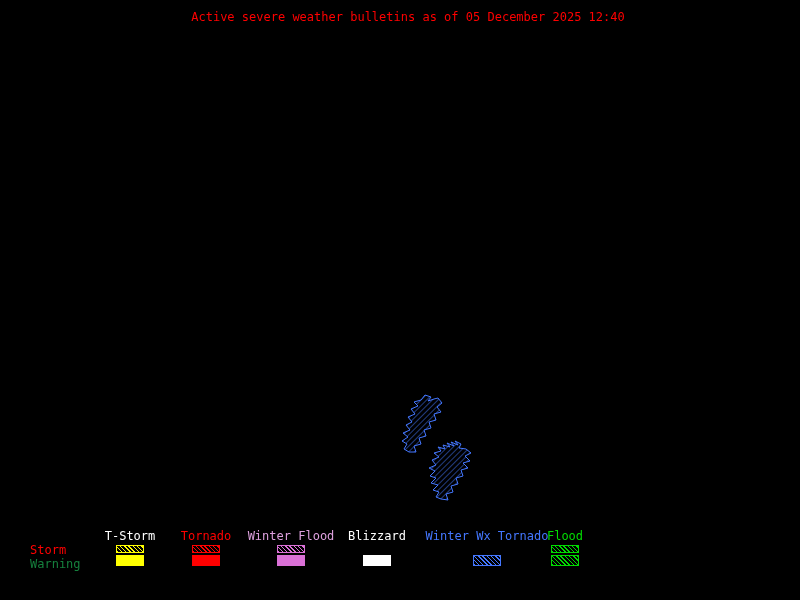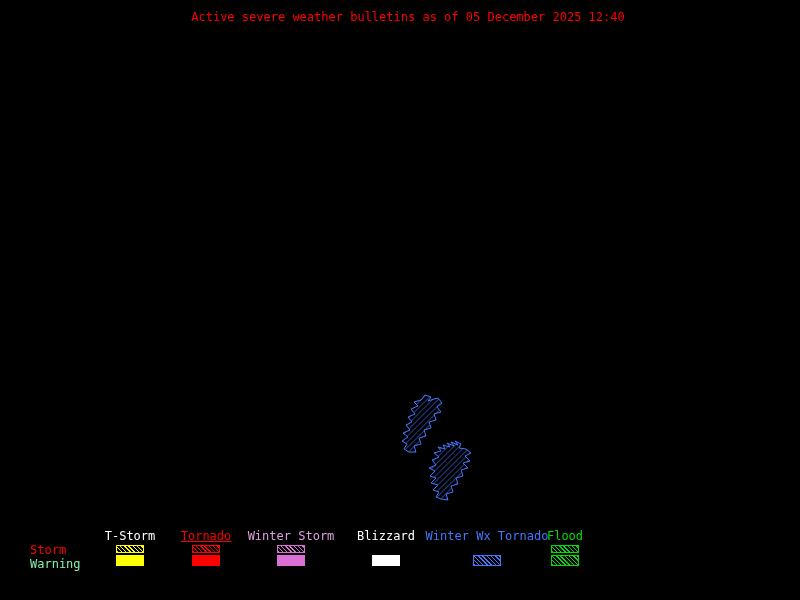--- a/index.html
+++ b/index.html
@@ -44,21 +44,21 @@
   .legend-col { position: absolute; top: 0; text-align: center; }
   .col-header { height: 13px; line-height: 13px; font-size: 12px; white-space: nowrap; }
   .swatch-slot { display: flex; align-items: center; justify-content: center; }
   .swatch-slot.watch   { height: 11px; }
   .swatch-slot.warning { height: 13px; }
   .swatch { width: 28px; height: 8px; }
   .swatch-slot.warning .swatch { height: 11px; }
   .legend-col:nth-child(1) { left: 102px; width: 56px; }
   .legend-col:nth-child(2) { left: 178px; width: 56px; }
   .legend-col:nth-child(3) { left: 247px; width: 88px; }
-  .legend-col:nth-child(4) { left: 354px; width: 64px; }
+  .legend-col:nth-child(4) { left: 345px; width: 64px; }
   .legend-col:nth-child(5) { left: 421px; width: 132px; }
   .legend-col:nth-child(6) { left: 537px; width: 56px; }
 </style>
 </head>
 <body>
 
 <div class="screen">
 
   <div class="title" style="color: rgb(255, 0, 0);">Active severe weather bulletins as of 05 December 2025 12:40</div>
 
@@ -69,42 +69,42 @@
       </pattern>
     </defs>
     <g id="regions">
         <polygon points="438,398 442,403 437,407 441,412 434,414 436,420 429,422 431,428 424,430 426,436 419,438 421,444 414,446 416,452 409,452 404,449 407,444 402,441 408,437 403,433 410,430 406,425 412,422 408,417 415,414 411,409 418,406 414,402 421,400 425,395 431,397 428,401 434,399" fill="url(#hatchBlue)" stroke="#4477ff" stroke-width="1" stroke-linejoin="miter"></polygon>
         <polygon points="466,449 471,453 465,456 470,461 463,463 468,468 461,470 463,476 456,478 458,484 451,486 453,492 446,494 448,500 441,499 436,497 439,492 433,490 438,485 431,483 436,478 430,476 435,471 429,468 436,465 432,460 439,457 434,453 441,451 438,447 445,449 443,445 450,447 447,443 454,446 451,442 458,445 455,441 461,444 459,448" fill="url(#hatchBlue)" stroke="#4477ff" stroke-width="1" stroke-linejoin="miter"></polygon>
       </g>
   </svg>
 
   <div class="legend">
     <div class="row-label watch" style="color: rgb(255, 0, 0);">Storm</div>
-    <div class="row-label warning" style="color: #86efac;">Warning</div>
+    <div class="row-label warning" style="color: #15803d;">Warning</div>
     <div id="legend-cols">
         <div class="legend-col">
           <div class="col-header" style="color: rgb(255, 255, 255);">T-Storm</div>
           <div class="swatch-slot watch">
             <div class="swatch" style="border: 1px solid rgb(255, 255, 0); background-image: repeating-linear-gradient(45deg, rgb(255, 255, 0) 0px, rgb(255, 255, 0) 1px, transparent 1px, transparent 3px);"></div>
           </div>
           <div class="swatch-slot warning">
             <div class="swatch" style="background: rgb(255, 255, 0); border: 1px solid rgb(255, 255, 0);"></div>
           </div>
         </div>
         <div class="legend-col">
-          <div class="col-header" style="color: rgb(255, 0, 0); text-decoration: underline;">Tornado</div>
+          <div class="col-header" style="color: rgb(255, 0, 0);">Tornado</div>
           <div class="swatch-slot watch">
             <div class="swatch" style="border: 1px solid rgb(255, 0, 0); background-image: repeating-linear-gradient(45deg, rgb(255, 0, 0) 0px, rgb(255, 0, 0) 1px, transparent 1px, transparent 3px);"></div>
           </div>
           <div class="swatch-slot warning">
             <div class="swatch" style="background: rgb(255, 0, 0); border: 1px solid rgb(255, 0, 0);"></div>
           </div>
         </div>
         <div class="legend-col">
-          <div class="col-header" style="color: rgb(221, 160, 221);">Winter Storm</div>
+          <div class="col-header" style="color: rgb(221, 160, 221);">Winter Flood</div>
           <div class="swatch-slot watch">
             <div class="swatch" style="border: 1px solid rgb(218, 112, 214); background-image: repeating-linear-gradient(45deg, rgb(218, 112, 214) 0px, rgb(218, 112, 214) 1px, transparent 1px, transparent 3px);"></div>
           </div>
           <div class="swatch-slot warning">
             <div class="swatch" style="background: rgb(218, 112, 214); border: 1px solid rgb(218, 112, 214);"></div>
           </div>
         </div>
         <div class="legend-col">
           <div class="col-header" style="color: rgb(255, 255, 255);">Blizzard</div>
           <div class="swatch-slot watch">

